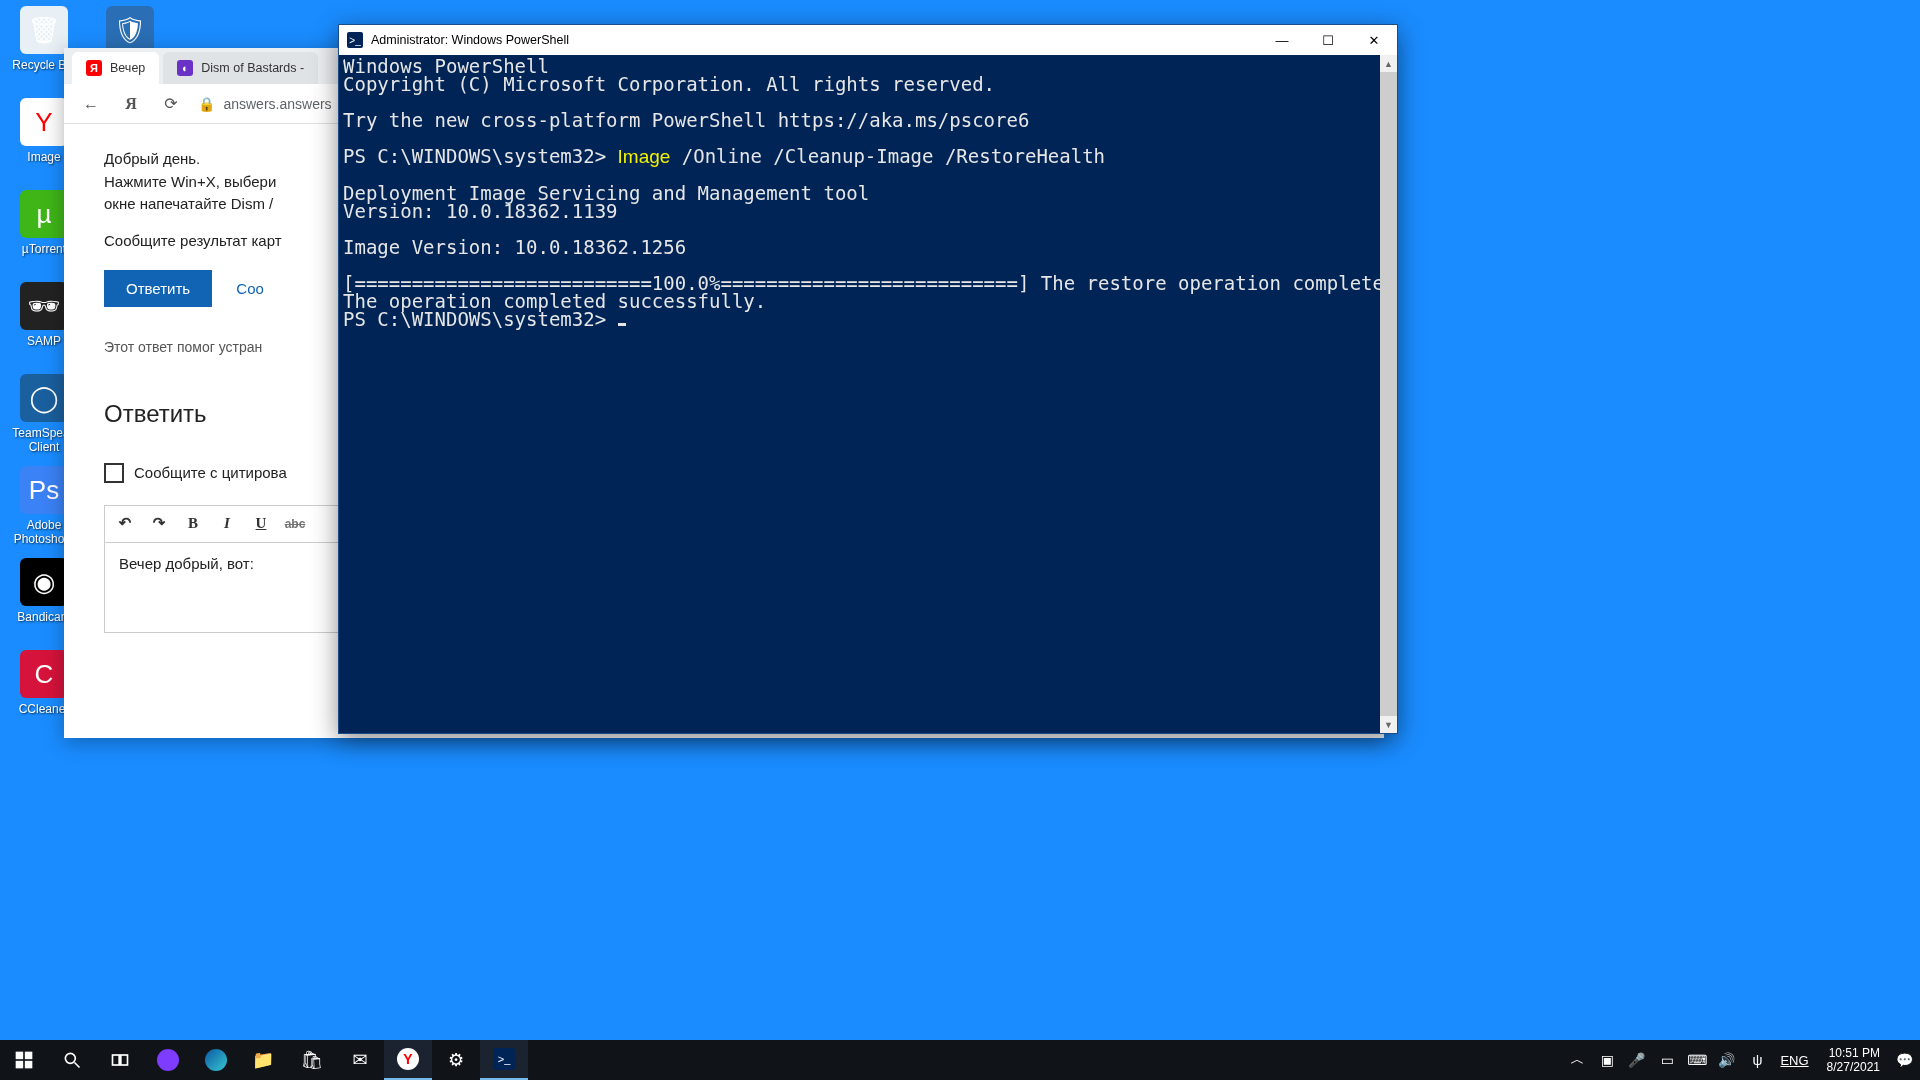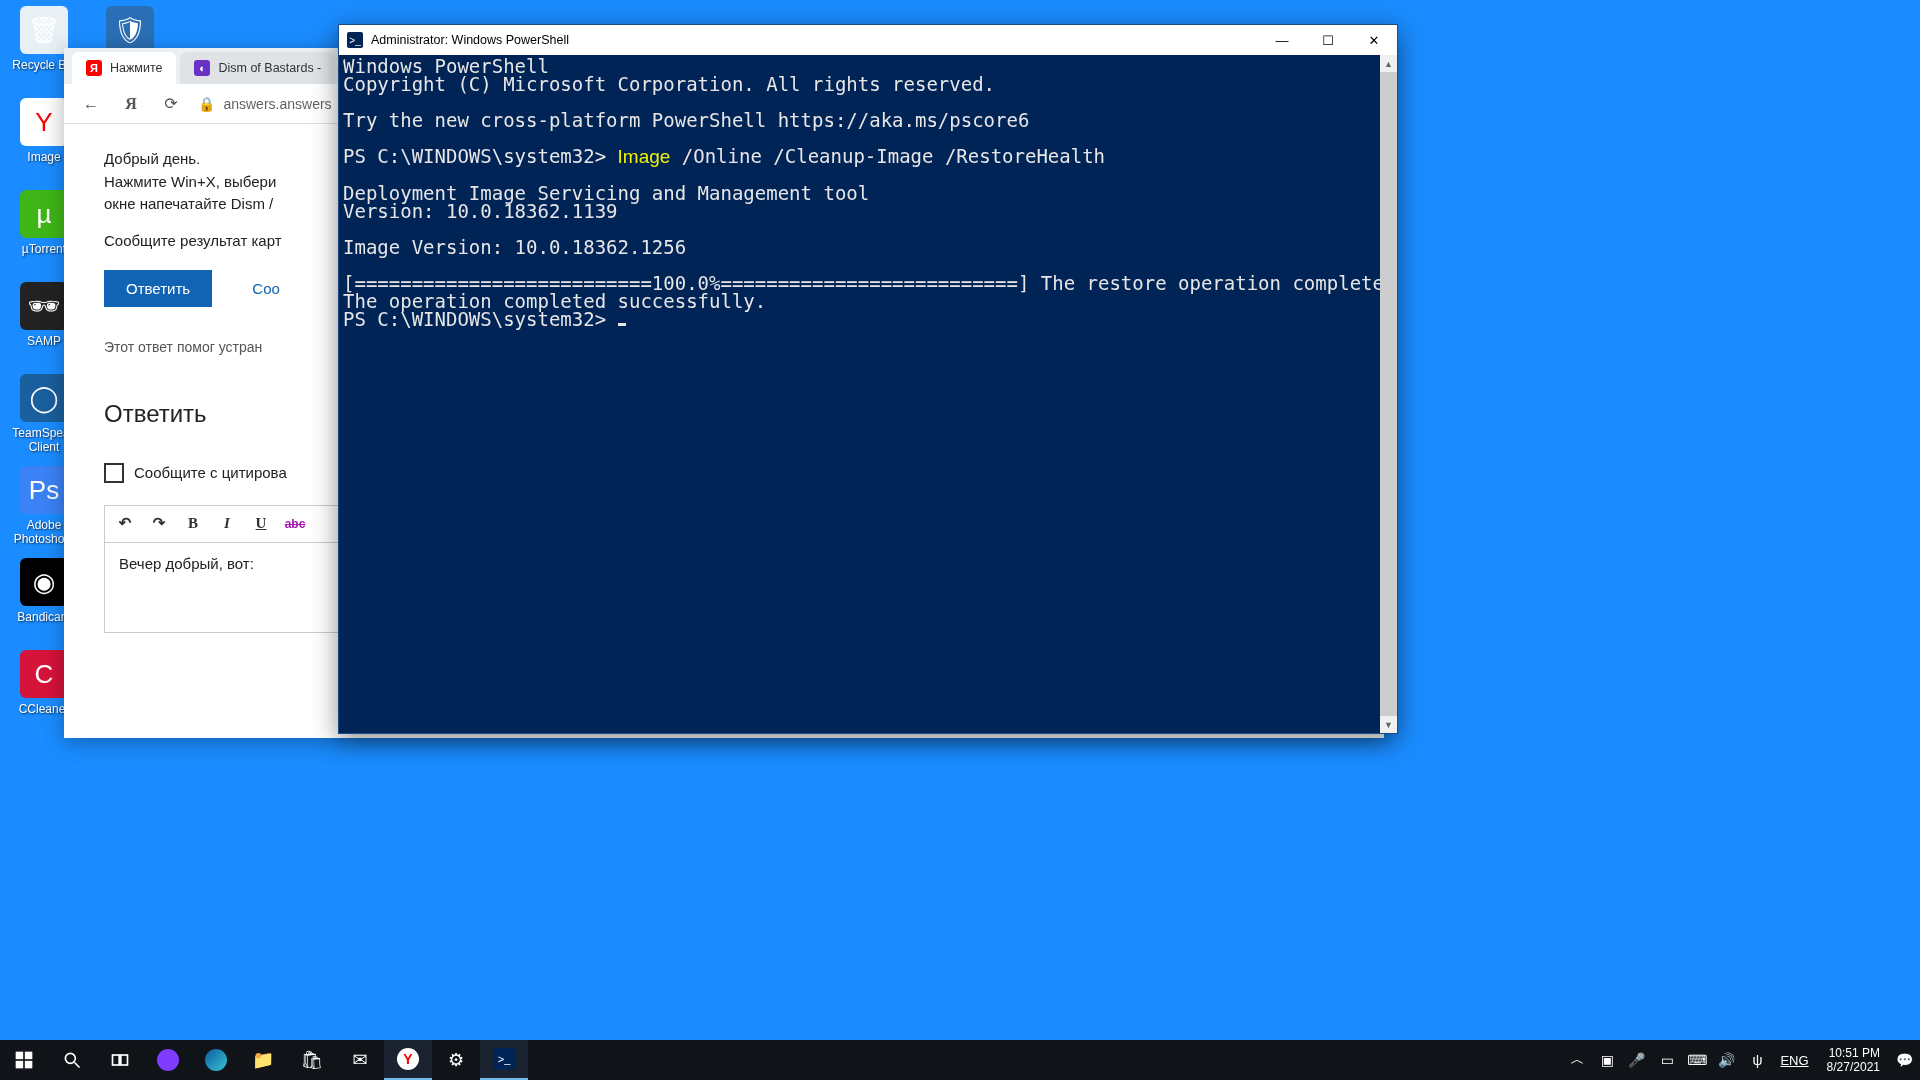--- a/index.html
+++ b/index.html
@@ -16,21 +16,21 @@
   .tabs { height:36px; background:#eceff1; display:flex; align-items:flex-end; padding:0 8px; gap:4px; }
   .tab { height:32px; padding:0 14px; display:flex; align-items:center; gap:8px; font-size:12.5px; color:#333; background:#fff; border-radius:6px 6px 0 0; max-width:200px; }
   .tab.inactive { background:#dfe3e6; }
   .tab .favicon { width:16px; height:16px; border-radius:3px; flex-shrink:0; }
   .addrbar { height:40px; background:#fff; border-bottom:1px solid #e0e0e0; display:flex; align-items:center; gap:14px; padding:0 14px; }
   .navbtn { width:26px; height:26px; display:flex; align-items:center; justify-content:center; color:#555; font-size:16px; }
   .url { flex:1; display:flex; align-items:center; gap:8px; color:#5f6368; font-size:14px; }
   .lock { color:#5f6368; }
   .content { padding:24px 40px; color:#222; font-size:15px; line-height:1.5; }
   .btn-primary { margin-top:18px; background:#1064b3; color:#fff; border:none; padding:10px 22px; font-size:15px; cursor:pointer; display:inline-block; }
-  .link-inline { color:#1064b3; margin-left:36px; }
+  .link-inline { color:#1064b3; margin-left:20px; }
   .feedback { margin-top:30px; color:#555; font-size:14px; }
   .answer-heading { margin-top:38px; font-size:24px; font-weight:400; color:#222; }
   .quote-row { margin-top:30px; display:flex; align-items:center; gap:10px; font-size:15px; }
   .checkbox { width:20px; height:20px; border:2px solid #333; }
   .toolbar { margin-top:20px; border:1px solid #ccc; height:38px; display:flex; align-items:center; padding:0 6px; gap:6px; width:640px; }
   .tbtn { width:28px; height:28px; display:flex; align-items:center; justify-content:center; font-weight:bold; font-size:15px; color:#333; }
   .editor { border:1px solid #ccc; border-top:none; width:640px; height:90px; padding:10px 14px; font-size:15px; }
 
   
   .ps { position:absolute; left:338px; top:24px; width:1060px; height:710px; background:#012456; box-shadow:0 6px 24px rgba(0,0,0,.45); border:1px solid #1b4c8a; }
@@ -93,21 +93,21 @@
     </div>
   </div>
 <div class="desktop-icon" style="left:92px;top:6px">
   <div class="ico" style="background:#2a6fb5">🛡</div>
 </div>
 
 <div class="browser">
   <div class="tabs">
     <div class="tab">
       <span class="favicon" style="background:#ff0000;color:#fff;display:flex;align-items:center;justify-content:center;font-size:11px;font-weight:bold">Я</span>
-      <span>Нажмите</span>
+      <span>Вечер</span>
     </div>
     <div class="tab inactive">
       <span class="favicon" style="background:#6a31c7;color:#fff;display:flex;align-items:center;justify-content:center;font-size:11px">◐</span>
       <span>Dism of Bastards -</span>
     </div>
   </div>
   <div class="addrbar">
     <div class="navbtn">←</div>
     <div class="navbtn" style="font-weight:bold;font-family:serif">Я</div>
     <div class="navbtn">⟳</div>
@@ -130,21 +130,21 @@
     <div class="quote-row">
       <div class="checkbox"></div>
       <span>Сообщите с цитирова</span>
     </div>
     <div class="toolbar">
       <div class="tbtn">↶</div>
       <div class="tbtn">↷</div>
       <div class="tbtn" style="font-family:serif">B</div>
       <div class="tbtn" style="font-style:italic;font-family:serif">I</div>
       <div class="tbtn" style="text-decoration:underline;font-family:serif">U</div>
-      <div class="tbtn" style="text-decoration:line-through;color:#a21caf;font-size:12px">abc</div>
+      <div class="tbtn" style="text-decoration:line-through;color:#737373;font-size:12px">abc</div>
     </div>
     <div class="editor">Вечер добрый, вот:</div>
   </div>
 </div>
 
 <div class="ps">
   <div class="ps-title">
     <div class="picon">&gt;_</div>
     <span>Administrator: Windows PowerShell</span>
     <div class="ps-ctrls">

